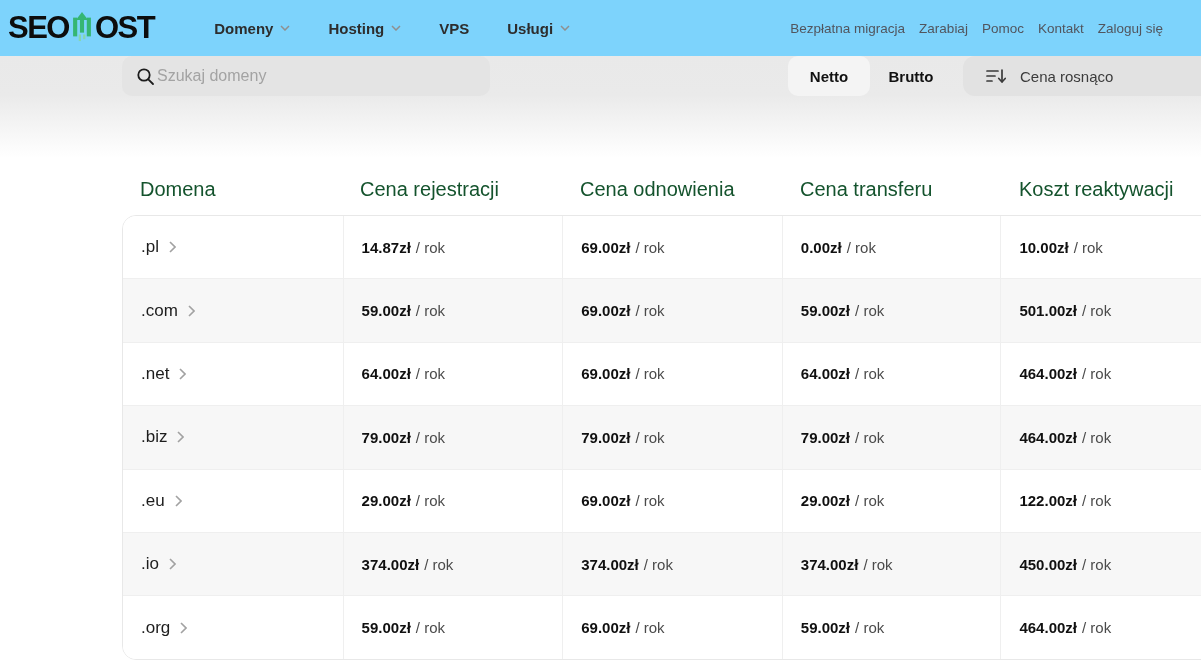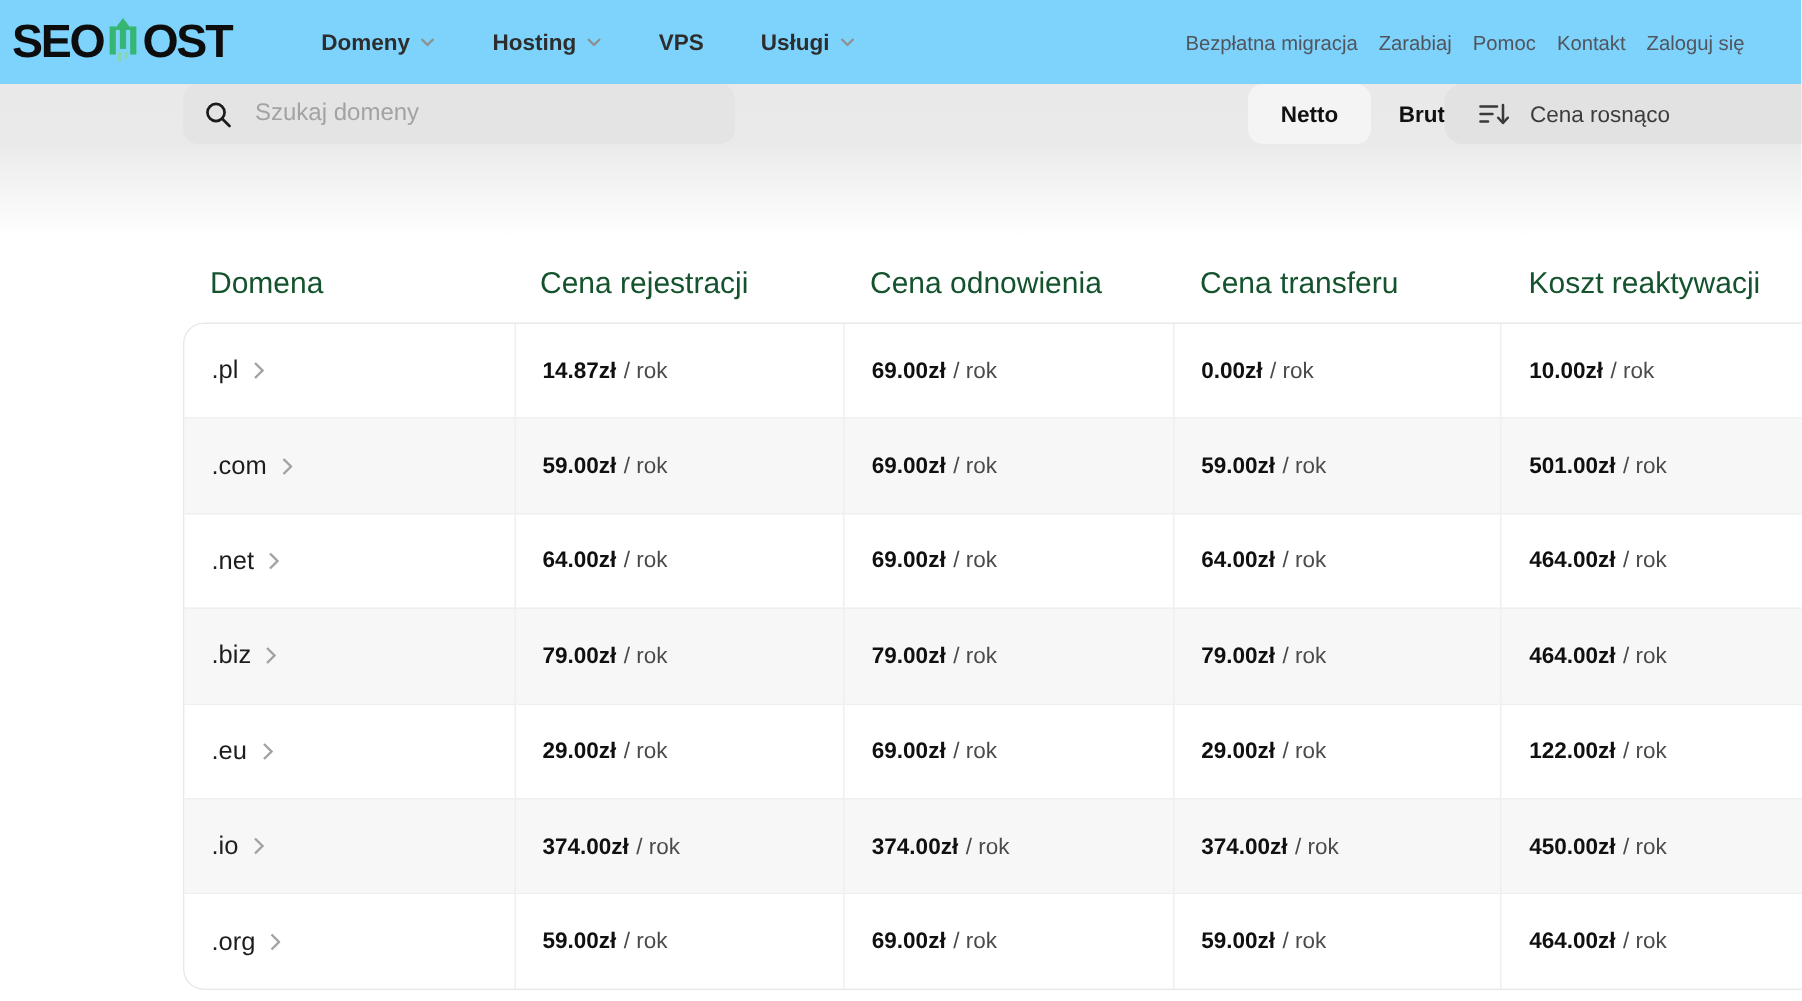--- a/index.html
+++ b/index.html
@@ -15,25 +15,25 @@
   .logo svg { display:block; margin:0 1px 2px 1px; }
   .main-nav { display:flex; align-items:center; gap:38px; margin-left:60px; }
   .nav-item { display:flex; align-items:center; gap:7px; font-size:15px; font-weight:700; color:#2d2d2d; cursor:pointer; }
   .top-links { margin-left:auto; display:flex; align-items:center; gap:14px;justify-content:center; }
   .top-link { font-size:13.5px; color:#51555e; cursor:pointer; white-space:nowrap; }
 
   
   .band { position:relative; height:102px;
     background:linear-gradient(180deg,#e9e9e9 0%,#eaeaea 38%,#ffffff 100%); }
   .search-box { position:absolute; left:122px; top:0; width:368px; height:40px;
-    background:#e4e4e4; border-radius:10px; display:flex; align-items:center; gap:13px; padding:0 14px; box-sizing:border-box; }
+    background:#e4e4e4; border-radius:10px; display:flex; align-items:center; padding:0 14px; box-sizing:border-box; }
   .search-box input { flex:1; border:none; outline:none; background:transparent; font-size:16px; color:#333;
     font-family:"Liberation Sans", sans-serif; }
   .search-box input::placeholder { color:#a3a3a3; }
-  .segmented { position:absolute; left:832px; top:0; height:40px; display:flex; }
+  .segmented { position:absolute; left:788px; top:0; height:40px; display:flex; }
   .seg { width:82px; display:flex; align-items:center; justify-content:center;
     font-size:15px; font-weight:700; color:#111; cursor:pointer; }
   .seg.active { background:#f4f4f4; border-radius:10px; }
   .sort-btn { position:absolute; left:963px; top:0; width:300px; height:40px;
     background:#e2e2e2; border-radius:12px; display:flex; align-items:center; gap:14px;
     padding-left:23px; box-sizing:border-box; font-size:15px; color:#3c3c3c; cursor:pointer; }
 
   
   .table-section { margin:20px 0 0 122px; width:1120px; }
   .thead { display:flex; margin-bottom:14px; }

